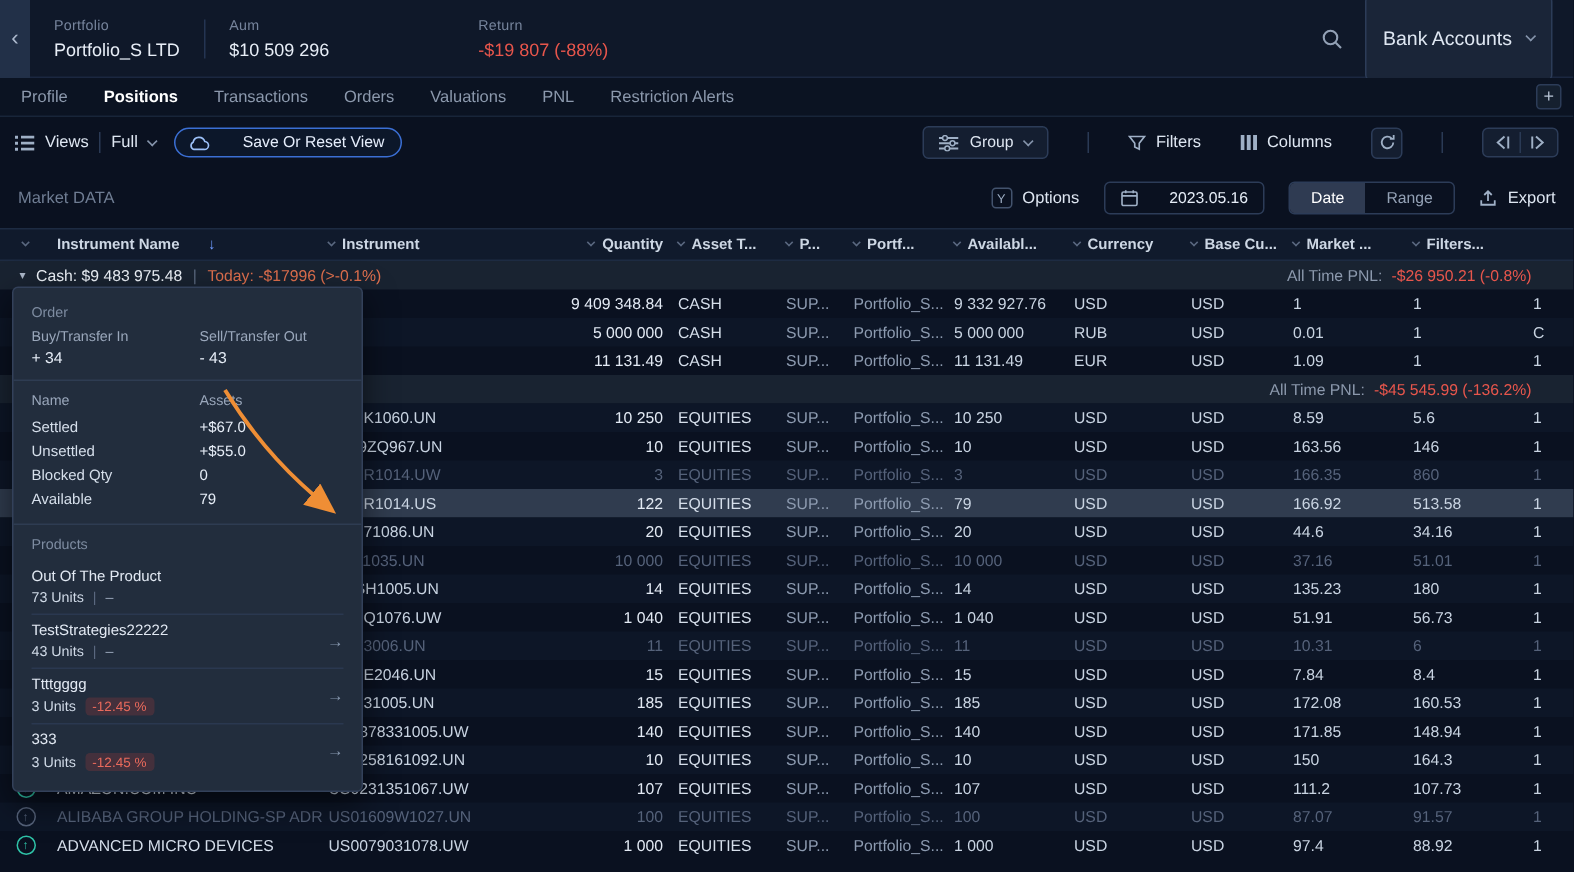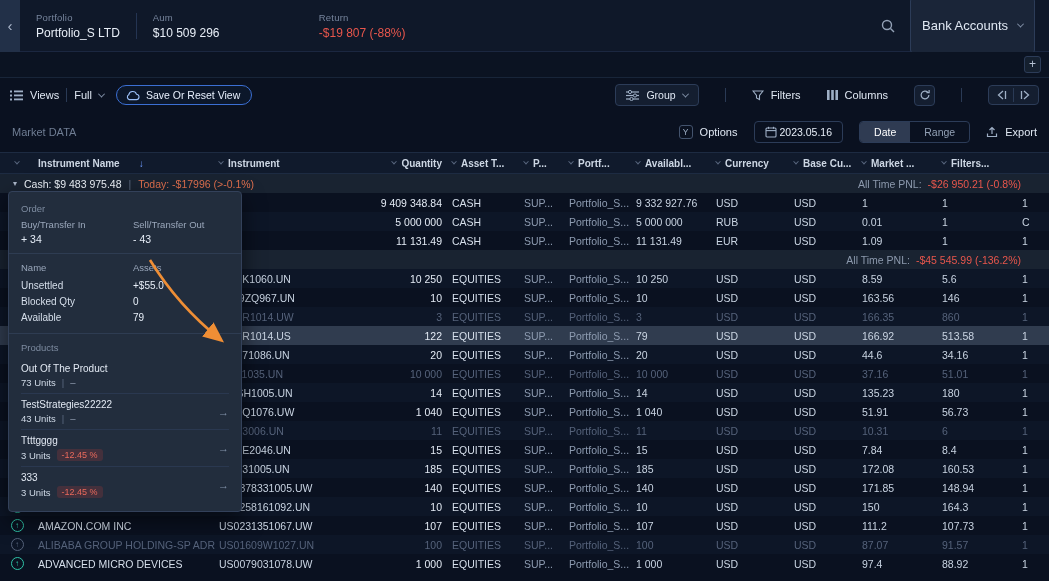--- a/index.html
+++ b/index.html
@@ -23,35 +23,35 @@
   
   .tabs{height:26px;display:flex;align-items:center;gap:24px;padding:0 14px;background:#0b1322;border-bottom:1px solid #182539;position:relative}
   .tab{font-size:11px;color:#8c99ad;cursor:pointer;white-space:nowrap}
   .tab.active{color:#ffffff;font-weight:bold}
   .tabs-add{position:absolute;right:8px;top:4px;width:17px;height:17px;border:1px solid #2c3c58;background:#15202f;border-radius:3px;color:#b7c3d4;font-size:12px;line-height:15px;text-align:center;cursor:pointer}
 
   
   .toolbar{height:34px;display:flex;align-items:center;padding:0 10px;gap:12px}
   .tgroup{display:flex;align-items:center;gap:7px;color:#dfe7f2;cursor:pointer}
   .tsep{width:1px;height:14px;background:#2a3a55}
-  .save-pill{display:flex;align-items:center;gap:6px;border:1px solid #3b6fd4;border-radius:12px;padding:3px 11px 3px 8px;color:#e6eefc;font-size:10.5px;cursor:pointer;background:rgba(59,111,212,.06)}
+  .save-pill{display:flex;align-items:center;gap:22px;border:1px solid #3b6fd4;border-radius:12px;padding:3px 11px 3px 8px;color:#e6eefc;font-size:10.5px;cursor:pointer;background:rgba(59,111,212,.06)}
   .tb-right{margin-left:auto;display:flex;align-items:center;gap:26px}
   .pill{display:flex;align-items:center;gap:7px;border:1px solid #2c3c58;background:#141e30;border-radius:4px;padding:4px 10px;color:#dfe7f2;font-size:10.5px;cursor:pointer}
   .sqbtn{width:21px;height:21px;border:1px solid #2c3c58;background:#141e30;border-radius:4px;display:flex;align-items:center;justify-content:center;cursor:pointer}
   .navpill{display:flex;align-items:center;border:1px solid #2c3c58;background:#141e30;border-radius:4px;overflow:hidden}
   .navpill .nbtn{padding:4px 6px;display:flex;align-items:center;cursor:pointer}
   .navpill .nsep{width:1px;height:14px;background:#2a3a55}
 
   
   .subheader{height:40px;display:flex;align-items:center;padding:0 12px;gap:16px}
   .mtitle{color:#6f7d93;font-size:11px}
   .sh-right{margin-left:auto;display:flex;align-items:center;gap:16px}
   .opt{display:flex;align-items:center;gap:7px;color:#dfe7f2;cursor:pointer}
   .ybadge{width:14px;height:14px;border:1px solid #43536d;border-radius:3px;color:#9fb0c6;font-size:8.5px;display:flex;align-items:center;justify-content:center}
-  .datepill{display:flex;align-items:center;gap:3px;border:1px solid #2c3c58;border-radius:4px;padding:4px 10px;color:#e6edf7;font-size:10.5px;cursor:pointer}
+  .datepill{display:flex;align-items:center;gap:21px;border:1px solid #2c3c58;border-radius:4px;padding:4px 10px;color:#e6edf7;font-size:10.5px;cursor:pointer}
   .seg{display:flex;border:1px solid #2c3c58;border-radius:4px;overflow:hidden}
   .seg .sbtn{padding:4px 14px;font-size:10.5px;color:#93a1b5;cursor:pointer}
   .seg .sbtn.active{background:#2f3b52;color:#ffffff}
   .exp{display:flex;align-items:center;gap:7px;color:#dfe7f2;cursor:pointer}
 
   
   .grid{display:grid;grid-template-columns:34px 181px 147px 86px 72px 45px 67px 80px 78px 68px 80px 80px minmax(0,1fr);align-items:center}
   .thead{height:22px;background:#101a2c;border-top:1px solid #1d2b42;border-bottom:1px solid #1d2b42;font-size:10px;color:#cdd7e4;font-weight:bold}
   .th{display:flex;align-items:center;gap:5px;overflow:hidden;white-space:nowrap;padding-left:4px;height:100%}
   .th.gut{justify-content:center;padding-left:0}
@@ -138,20 +138,29 @@
           </svg>
       </div>
       <div class="bank-pill">
         <span>Bank Accounts</span>
         <span class="cv"></span>
       </div>
     </div>
   </header>
 
   <nav class="tabs">
+    <div style="display:flex;align-items:center;gap:24px">
+        <div class="tab">Profile</div>
+        <div class="tab active">Positions</div>
+        <div class="tab">Transactions</div>
+        <div class="tab">Orders</div>
+        <div class="tab">Valuations</div>
+        <div class="tab">PNL</div>
+        <div class="tab">Restriction Alerts</div>
+      </div>
     <div class="tabs-add">+</div>
   </nav>
 
   <div class="toolbar">
     <div class="tgroup">
       <span>
         <svg width="13" height="11" viewBox="0 0 13 11">
             <rect x="0" y="0.5" width="2" height="2" fill="#9fb0c6"></rect>
             <rect x="4" y="0.5" width="9" height="1.8" fill="#9fb0c6"></rect>
             <rect x="0" y="4.5" width="2" height="2" fill="#9fb0c6"></rect>
@@ -702,20 +711,24 @@
         <div class="pval">- 43</div>
       </div>
     </div>
     <div class="pdiv"></div>
     <div class="pgrid phead">
       <span class="plbl">Name</span>
       <span class="plbl">Assets</span>
     </div>
     <div>
         <div class="prow">
+          <span class="pl">Settled</span>
+          <span class="pv">+$67.0</span>
+        </div>
+        <div class="prow">
           <span class="pl">Unsettled</span>
           <span class="pv">+$55.0</span>
         </div>
         <div class="prow">
           <span class="pl">Blocked Qty</span>
           <span class="pv">0</span>
         </div>
         <div class="prow">
           <span class="pl">Available</span>
           <span class="pv">79</span>

